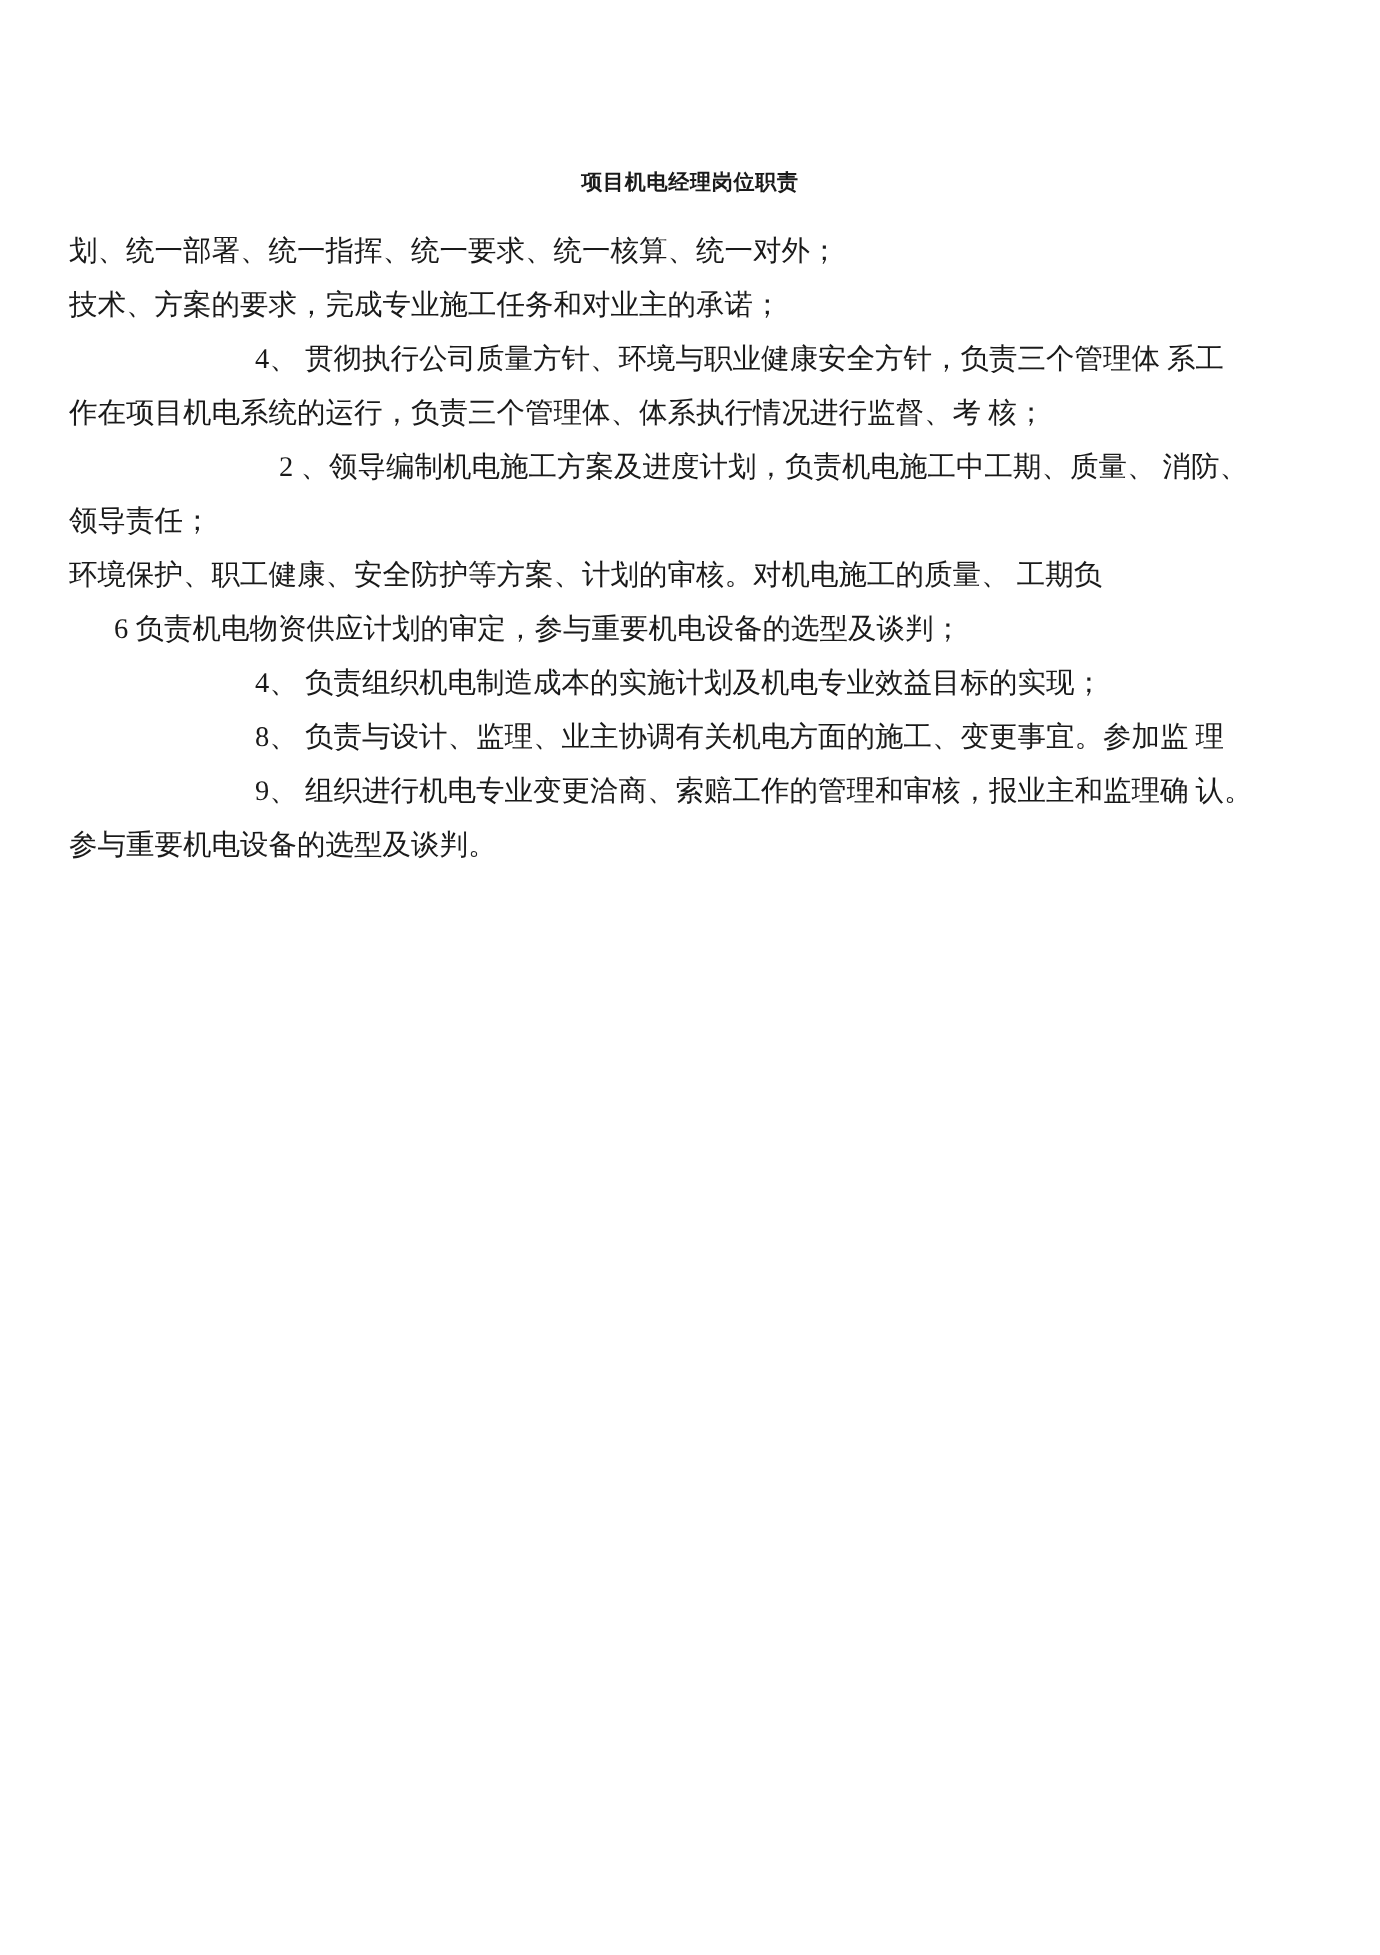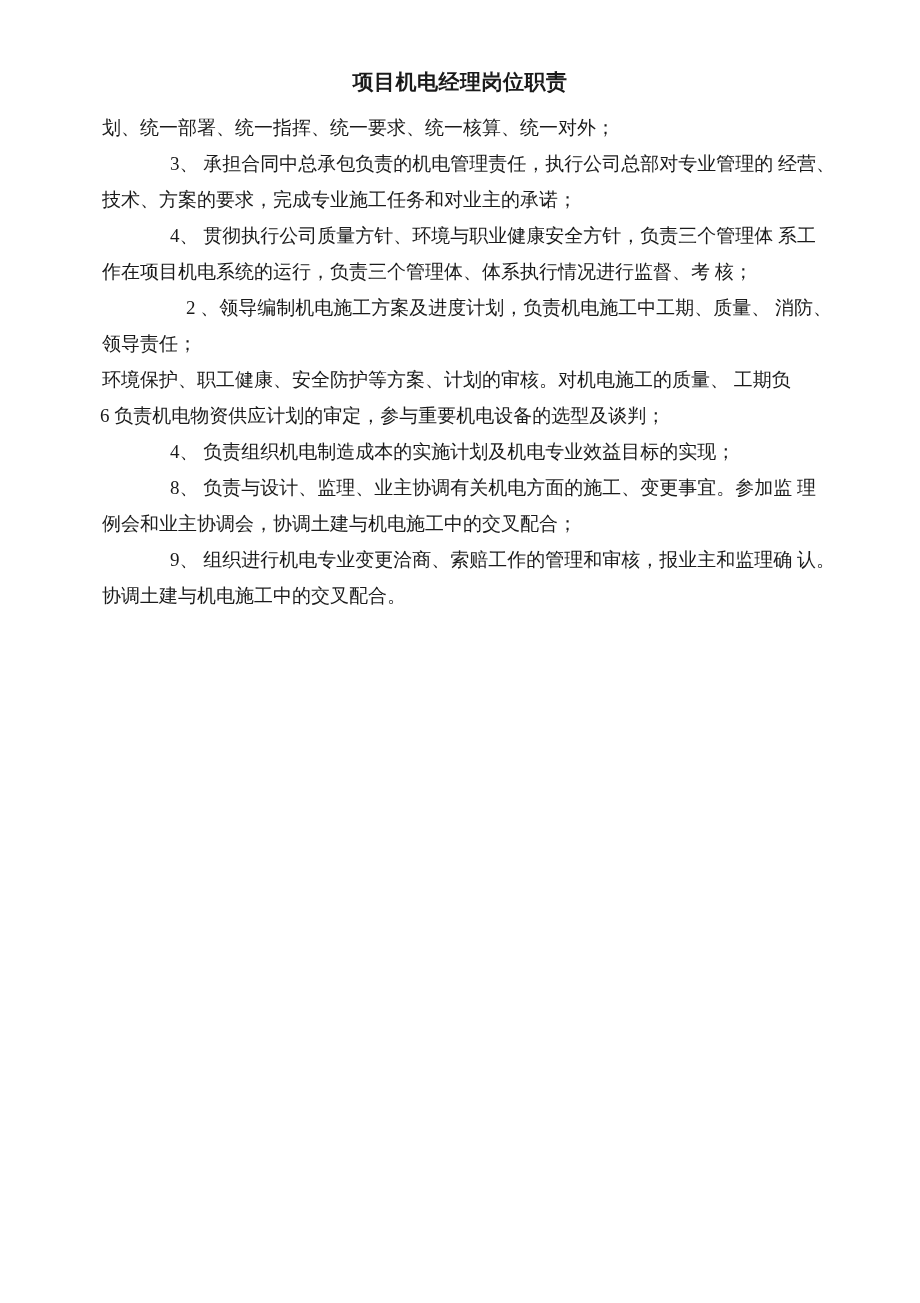--- a/index.html
+++ b/index.html
@@ -11,62 +11,60 @@
     position: relative;
     width: 920px;
     height: 1303px;
     background: #ffffff;
     color: #1a1a1a;
     font-family: "Liberation Serif", "DejaVu Serif", serif;
     overflow: hidden;
     box-sizing: border-box;
   }
   .title {
-    margin: 12px;
-    padding-top: 56px;
+    margin: 0;
+    padding-top: 108px;
     height: 29px;
     line-height: 29px;
-    font-size: 21px;
+    font-size: 14px;
     font-weight: bold;
     text-align: center;
     letter-spacing: 0.5px;
     white-space: pre;
   }
   .body {
     margin-top: 13px;
   }
   .line {
     line-height: 36px;
     height: 36px;
     font-size: 19px;
     white-space: pre;
-    padding-left: 102px;
+    padding-left: 46px;
     letter-spacing: 0px;
   }
   
   .line.fl  { padding-left: 170px; }
   
   .line.fl5 { padding-left: 186px; }
   
-  .line.fl6 { padding-left: 100px; }
+  .line.fl6 { padding-left: 76px; }
 </style>
 </head>
 <body>
 
 <div class="page">
   <h1 class="title">项目机电经理岗位职责</h1>
   <div class="body">
     <div class="line">划、统一部署、统一指挥、统一要求、统一核算、统一对外；</div>
-    <div class="line fl">3、 承担合同中总承包负责的机电管理责任，执行公司总部对专业管理的 经营、</div>
     <div class="line">技术、方案的要求，完成专业施工任务和对业主的承诺；</div>
     <div class="line fl">4、 贯彻执行公司质量方针、环境与职业健康安全方针，负责三个管理体 系工</div>
     <div class="line">作在项目机电系统的运行，负责三个管理体、体系执行情况进行监督、考 核；</div>
     <div class="line fl5">2 、领导编制机电施工方案及进度计划，负责机电施工中工期、质量、 消防、</div>
     <div class="line">领导责任；</div>
     <div class="line">环境保护、职工健康、安全防护等方案、计划的审核。对机电施工的质量、 工期负</div>
     <div class="line fl6">6 负责机电物资供应计划的审定，参与重要机电设备的选型及谈判；</div>
     <div class="line fl">4、 负责组织机电制造成本的实施计划及机电专业效益目标的实现；</div>
     <div class="line fl">8、 负责与设计、监理、业主协调有关机电方面的施工、变更事宜。参加监 理</div>
-    <div class="line">例会和业主协调会，协调土建与机电施工中的交叉配合；</div>
     <div class="line fl">9、 组织进行机电专业变更洽商、索赔工作的管理和审核，报业主和监理确 认。</div>
-    <div class="line">协调土建与机电施工中的交叉配合。</div>
+    <div class="line">参与重要机电设备的选型及谈判。</div>
   </div>
 </div>
 
 </body></html>

